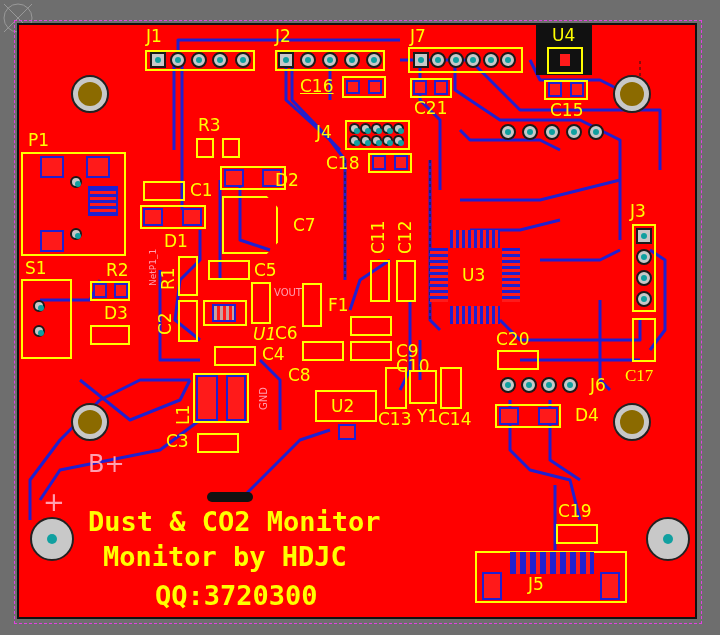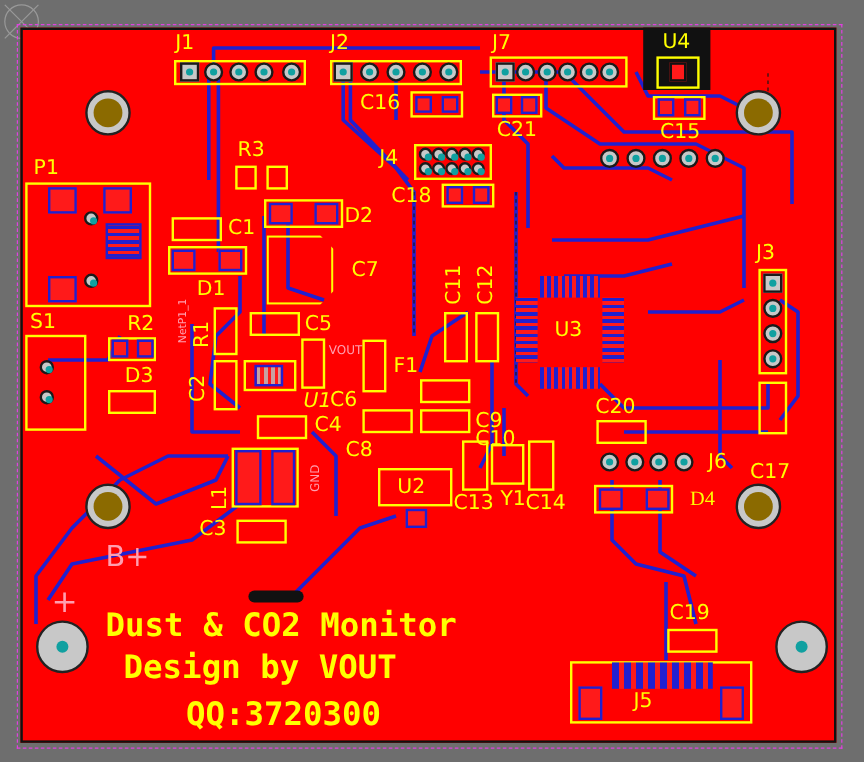--- a/index.html
+++ b/index.html
@@ -108,21 +108,21 @@
 <div class="thp" style="left:235px;top:52px;"></div>
 
 <div class="lbl" style="left:275px;top:28px;">J2</div>
 <div class="fp" style="left:275px;top:50px;width:110px;height:21px;"></div>
 <div class="thp sq" style="left:278px;top:52px;"></div>
 <div class="thp" style="left:300px;top:52px;"></div>
 <div class="thp" style="left:322px;top:52px;"></div>
 <div class="thp" style="left:344px;top:52px;"></div>
 <div class="thp" style="left:366px;top:52px;"></div>
 
-<div class="lbl" style="left:300px;top:78px;">C16</div>
+<div class="lbl" style="left:300px;top:78px;text-decoration:underline;">C16</div>
 <div class="fp" style="left:342px;top:76px;width:44px;height:22px;"></div>
 <div class="pad" style="left:346px;top:80px;width:14px;height:14px;"></div>
 <div class="pad" style="left:368px;top:80px;width:14px;height:14px;"></div>
 
 <div class="lbl" style="left:410px;top:28px;">J7</div>
 <div class="fp" style="left:408px;top:47px;width:115px;height:26px;"></div>
 <div class="thp sq" style="left:413px;top:52px;"></div>
 <div class="thp" style="left:430px;top:52px;"></div>
 <div class="thp" style="left:448px;top:52px;"></div>
 <div class="thp" style="left:465px;top:52px;"></div>
@@ -177,21 +177,21 @@
 <div class="thp" style="left:70px;top:176px;width:12px;height:12px;"></div>
 <div class="thp" style="left:70px;top:228px;width:12px;height:12px;"></div>
 
 <div class="lbl" style="left:198px;top:117px;">R3</div>
 <div class="fp" style="left:196px;top:138px;width:18px;height:20px;"></div>
 <div class="fp" style="left:222px;top:138px;width:18px;height:20px;"></div>
 
 <div class="fp" style="left:220px;top:166px;width:66px;height:24px;"></div>
 <div class="pad" style="left:224px;top:169px;width:20px;height:18px;"></div>
 <div class="pad" style="left:262px;top:169px;width:20px;height:18px;"></div>
-<div class="lbl" style="left:287px;top:172px;">D2</div>
+<div class="lbl" style="left:275px;top:172px;">D2</div>
 
 <div class="fp" style="left:143px;top:181px;width:42px;height:20px;"></div>
 <div class="lbl" style="left:190px;top:182px;">C1</div>
 
 <div class="fp" style="left:140px;top:205px;width:66px;height:24px;"></div>
 <div class="pad" style="left:143px;top:208px;width:20px;height:18px;"></div>
 <div class="pad" style="left:182px;top:208px;width:20px;height:18px;"></div>
 <div class="lbl" style="left:164px;top:233px;">D1</div>
 <div class="pink" style="left:148px;top:286px;font-size:9px;transform:rotate(-90deg);transform-origin:left top;">NetP1_1</div>
 
@@ -264,35 +264,35 @@
 <div class="lbl" style="left:462px;top:267px;">U3</div>
 
 <div class="lbl" style="left:630px;top:203px;">J3</div>
 <div class="fp" style="left:632px;top:224px;width:24px;height:88px;"></div>
 <div class="thp sq" style="left:636px;top:228px;"></div>
 <div class="thp" style="left:636px;top:249px;"></div>
 <div class="thp" style="left:636px;top:270px;"></div>
 <div class="thp" style="left:636px;top:291px;"></div>
 
 <div class="fp" style="left:632px;top:318px;width:24px;height:44px;"></div>
-<div class="lbl" style="left:625px;top:385px;">C17</div>
+<div class="lbl" style="left:625px;top:367px;font-family:Liberation Serif, serif;">C17</div>
 
 <div class="lbl" style="left:496px;top:331px;">C20</div>
 <div class="fp" style="left:497px;top:350px;width:42px;height:20px;"></div>
 
 <div class="thp" style="left:500px;top:377px;"></div>
 <div class="thp" style="left:521px;top:377px;"></div>
 <div class="thp" style="left:541px;top:377px;"></div>
 <div class="thp" style="left:562px;top:377px;"></div>
 <div class="lbl" style="left:590px;top:377px;">J6</div>
 
 <div class="fp" style="left:495px;top:404px;width:66px;height:24px;"></div>
 <div class="pad" style="left:499px;top:407px;width:20px;height:18px;"></div>
 <div class="pad" style="left:538px;top:407px;width:20px;height:18px;"></div>
-<div class="lbl" style="left:575px;top:407px;font-family:Liberation Serif, serif;">D4</div>
+<div class="lbl" style="left:575px;top:407px;">D4</div>
 
 <div class="fp" style="left:315px;top:390px;width:62px;height:32px;"></div>
 <div class="lbl" style="left:331px;top:398px;">U2</div>
 <div class="pad" style="left:338px;top:424px;width:18px;height:16px;"></div>
 
 <div class="fp" style="left:385px;top:367px;width:22px;height:42px;"></div>
 <div class="lbl" style="left:378px;top:411px;">C13</div>
 <div class="fp" style="left:409px;top:370px;width:28px;height:34px;"></div>
 <div class="lbl" style="left:417px;top:408px;">Y1</div>
 <div class="fp" style="left:440px;top:367px;width:22px;height:42px;"></div>
@@ -306,14 +306,14 @@
 <div class="lbl" style="left:558px;top:503px;">C19</div>
 <div class="fp" style="left:556px;top:524px;width:42px;height:20px;"></div>
 
 <div class="fp" style="left:475px;top:551px;width:152px;height:52px;"></div>
 <div class="pad" style="left:510px;top:552px;width:84px;height:22px;background:repeating-linear-gradient(90deg,#2020d0 0 6px,#ff1a1a 6px 10px);border:none;"></div>
 <div class="pad" style="left:482px;top:572px;width:20px;height:28px;"></div>
 <div class="pad" style="left:600px;top:572px;width:20px;height:28px;"></div>
 <div class="lbl" style="left:528px;top:576px;">J5</div>
 
 <div class="silk" style="left:88px;top:506px;font-size:27px;">Dust &amp; CO2 Monitor</div>
-<div class="silk" style="left:103px;top:541px;font-size:27px;">Design by VOUT</div>
+<div class="silk" style="left:103px;top:541px;font-size:27px;">Monitor by HDJC</div>
 <div class="silk" style="left:155px;top:580px;font-size:27px;">QQ:3720300</div>
 
 </body></html>

